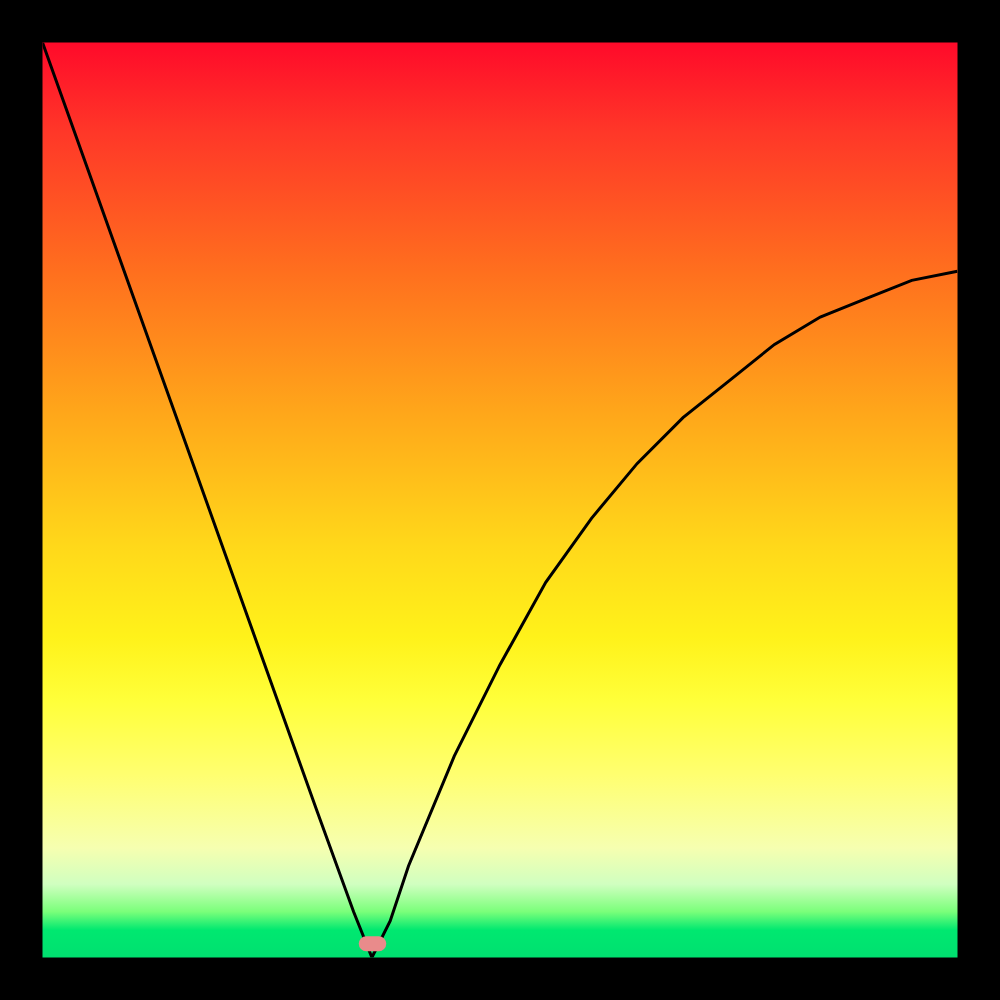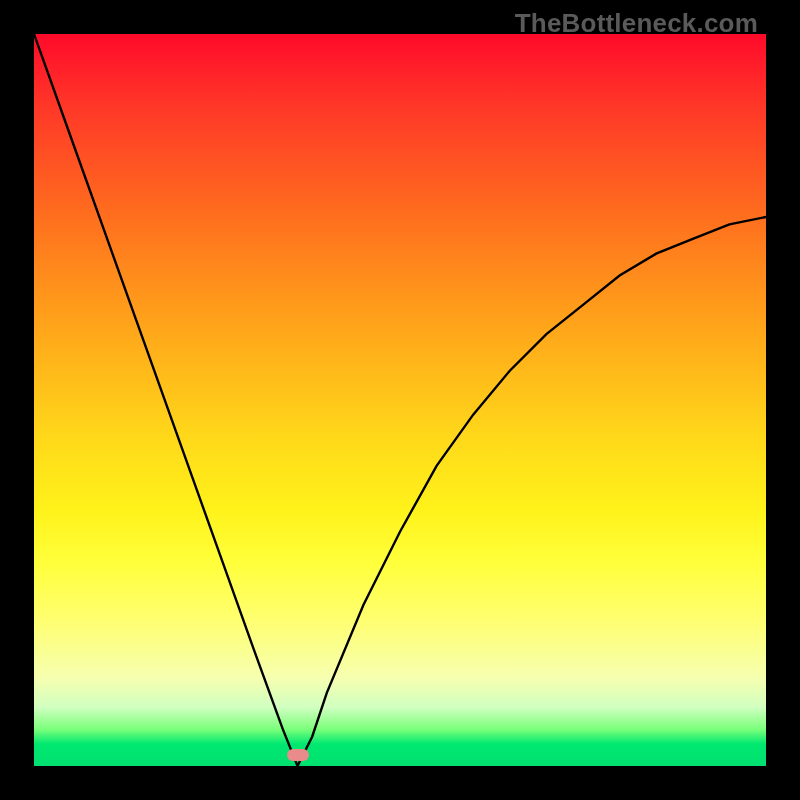--- a/index.html
+++ b/index.html
@@ -60,20 +60,19 @@
     height: 12px;
     background: #e98b8b;
     border-radius: 6px;
     z-index: 6;
   }
 </style>
 </head>
 <body>
 
 <div class="frame">
-  <div class="watermark">TheBottleneck.com</div>
   <div class="plot-area">
     <svg class="overlay-svg" viewBox="0 0 732 732" preserveAspectRatio="none">
       <path id="curve-path" class="curve" d="M0.00 0.00 L36.60 102.48 L73.20 204.96 L109.80 307.44 L146.40 409.92 L183.00 512.40 L219.60 614.88 L248.88 695.40 L263.52 732.00 L278.16 702.72 L292.80 658.80 L329.40 570.96 L366.00 497.76 L402.60 431.88 L439.20 380.64 L475.80 336.72 L512.40 300.12 L549.00 270.84 L585.60 241.56 L622.20 219.60 L658.80 204.96 L695.40 190.32 L732.00 183.00"></path>
     </svg>
     <div id="marker" class="marker" style="left: 252.52px; bottom: 5px;"></div>
   </div>
 </div>
 
 </body></html>

